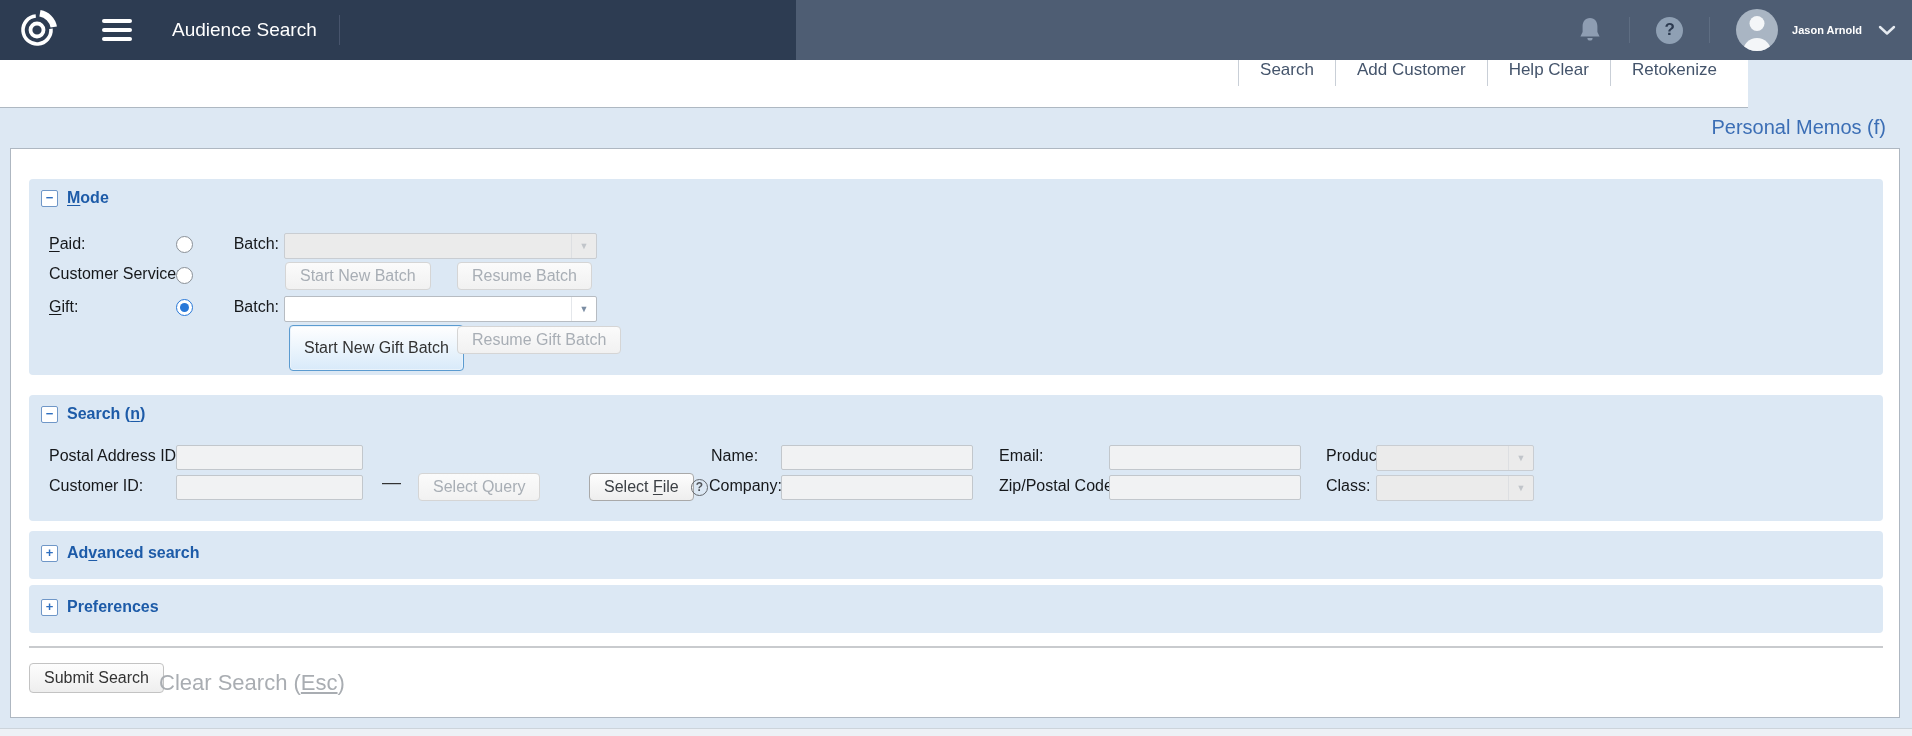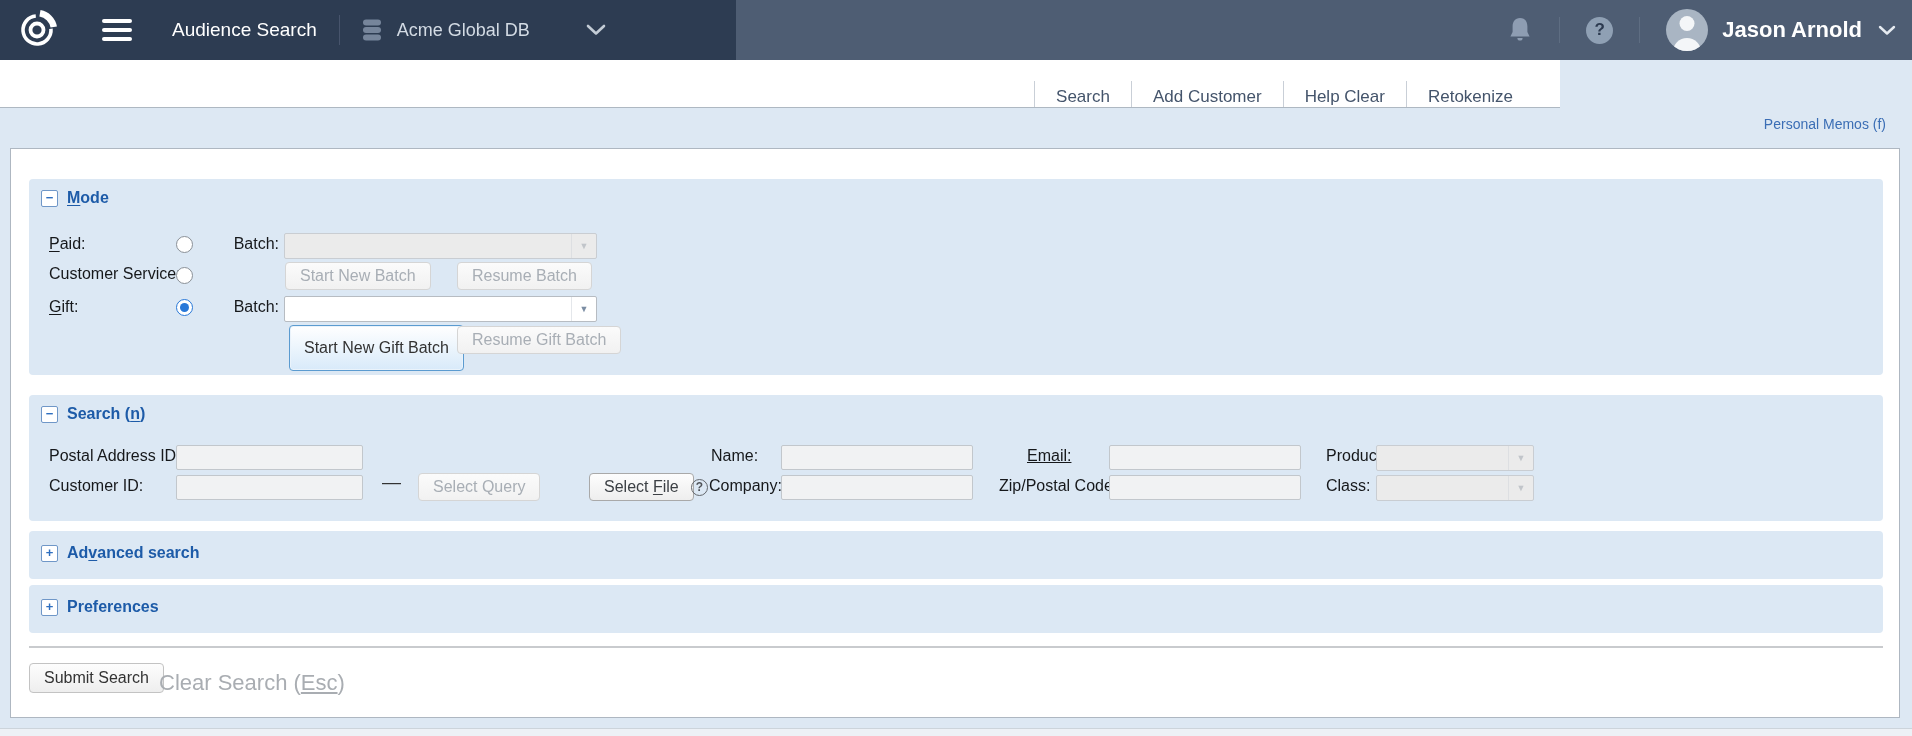--- a/index.html
+++ b/index.html
@@ -4,45 +4,45 @@
 <style>
   html,body{margin:0;padding:0;}
   body{
     width:1912px;height:736px;position:relative;overflow:hidden;
     background:#dde8f3;
     font-family:"Liberation Sans","DejaVu Sans",sans-serif;
     -webkit-font-smoothing:antialiased;
   }
   
   .header{position:absolute;top:0;left:0;width:1912px;height:60px;background:#4e5d73;display:flex;}
-  .header-left{width:736px;height:60px;background:#2d3c52;display:flex;align-items:center;flex-shrink:0;}
+  .header-left{width:796px;height:60px;background:#2d3c52;display:flex;align-items:center;flex-shrink:0;}
   .logo{margin-left:16px;width:42px;height:42px;display:block;}
   .hamburger{margin-left:44px;width:30px;height:22px;display:flex;flex-direction:column;justify-content:space-between;cursor:pointer;}
   .hamburger span{display:block;height:4px;border-radius:2px;background:#ffffff;}
   .app-title{margin-left:40px;color:#ffffff;font-size:19px;white-space:nowrap;}
   .hdiv{width:1px;height:30px;background:#47546c;margin-left:22px;}
   .db-selector{display:flex;align-items:center;margin-left:22px;cursor:pointer;}
   .db-icon{width:20px;height:24px;display:block;}
   .db-name{margin-left:15px;color:#d3dbe4;font-size:18px;white-space:nowrap;}
   .db-chevron{margin-left:56px;display:block;}
   .header-right{margin-left:auto;display:flex;align-items:center;padding-right:16px;}
   .bell{width:26px;height:28px;display:block;cursor:pointer;}
   .hvd{width:1px;height:26px;background:#5e6d82;margin:0 26px;}
   .help-circle{width:27px;height:27px;border-radius:50%;background:#8fa0b4;color:#2c3a50;font-weight:bold;font-size:17px;display:flex;align-items:center;justify-content:center;cursor:pointer;}
   .avatar{width:42px;height:42px;border-radius:50%;background:#a9b5c3;position:relative;overflow:hidden;cursor:pointer;flex-shrink:0;}
   .avatar::before{content:"";position:absolute;top:7px;left:50%;transform:translateX(-50%);width:15px;height:15px;border-radius:50%;background:#f4f6f8;}
   .avatar::after{content:"";position:absolute;bottom:-5px;left:50%;transform:translateX(-50%);width:28px;height:18px;border-radius:14px 14px 0 0;background:#f4f6f8;}
-  .user-name{margin-left:14px;color:#ffffff;font-size:22px;font-weight:bold;white-space:nowrap;cursor:pointer;}
+  .user-name{margin-left:14px;color:#ffffff;font-size:11px;font-weight:bold;white-space:nowrap;cursor:pointer;}
   .user-chevron{margin-left:16px;display:block;cursor:pointer;}
   
-  .toolbar{position:absolute;top:60px;left:0;width:1560px;height:48px;background:#ffffff;border-bottom:1px solid #aeb8c2;box-sizing:border-box;display:flex;justify-content:flex-end;align-items:flex-end;padding-right:26px;}
+  .toolbar{position:absolute;top:60px;left:0;width:1748px;height:48px;background:#ffffff;border-bottom:1px solid #aeb8c2;box-sizing:border-box;display:flex;justify-content:flex-end;align-items:flex-start;padding-right:10px;}
   .tlink{padding:0 21px;color:#44546b;font-size:17px;cursor:pointer;white-space:nowrap;}
   .tsep{width:1px;height:26px;background:#c9cfd7;}
   
-  .memos{position:absolute;top:116px;right:26px;color:#3b6eb5;font-size:14px;cursor:pointer;}
+  .memos{position:absolute;top:116px;right:26px;color:#3b6eb5;font-size:20px;cursor:pointer;}
   
   .panel{position:absolute;left:10px;top:148px;width:1890px;height:570px;background:#ffffff;border:1px solid #aeb7c1;box-sizing:border-box;}
   .section{position:absolute;left:18px;width:1854px;background:#dce8f4;border-radius:4px;}
   .sec-mode{top:30px;height:196px;}
   .sec-search{top:246px;height:126px;}
   .sec-adv{top:382px;height:48px;}
   .sec-prefs{top:436px;height:48px;}
   .sec-head{position:absolute;left:12px;top:10px;display:flex;align-items:center;cursor:pointer;}
   .sec-adv .sec-head,.sec-prefs .sec-head{top:13px;}
   .toggle{width:15px;height:15px;background:#ffffff;border:1px solid #6f97c8;border-radius:2px;color:#2e6fc0;font-size:13px;font-weight:bold;line-height:13px;text-align:center;flex-shrink:0;}
@@ -85,31 +85,20 @@
       <path d="M 34.95 19.78 A 14 14 0 1 1 19.78 7.05" fill="none" stroke="#ffffff" stroke-width="3.6"></path>
       <circle cx="21" cy="21" r="6.5" fill="none" stroke="#ffffff" stroke-width="3.8"></circle>
     </svg>
     <div class="hamburger">
         <span></span>
         <span></span>
         <span></span>
       </div>
     <div class="app-title">Audience Search</div>
     <div class="hdiv"></div>
-    <div class="db-selector">
-      <svg class="db-icon" viewBox="0 0 20 24">
-        <rect x="1" y="1.5" width="18" height="6" rx="3" fill="#76859b"></rect>
-        <rect x="1" y="9" width="18" height="6" rx="3" fill="#76859b"></rect>
-        <rect x="1" y="16.5" width="18" height="6" rx="3" fill="#76859b"></rect>
-      </svg>
-      <span class="db-name">Acme Global DB</span>
-      <svg class="db-chevron" width="20" height="12" viewBox="0 0 20 12">
-        <polyline points="2,2 10,9.5 18,2" fill="none" stroke="#c3ccd6" stroke-width="2.6" stroke-linecap="round" stroke-linejoin="round"></polyline>
-      </svg>
-    </div>
   </div>
   <div class="header-right">
     <svg class="bell" viewBox="0 0 26 28">
       <path d="M13 2 C8 2 5.6 6 5.6 10.5 V16 L3.4 20.4 H22.6 L20.4 16 V10.5 C20.4 6 18 2 13 2 Z" fill="#8e9db2"></path>
       <path d="M10.4 22 a2.6 2.6 0 0 0 5.2 0 Z" fill="#8e9db2"></path>
     </svg>
     <div class="hvd"></div>
     <div class="help-circle">?</div>
     <div class="hvd"></div>
     <div class="avatar"></div>
@@ -174,21 +163,21 @@
       <div class="toggle">−</div>
       <span class="sec-title"><span>Search (</span><span class="ak">n</span><span>)</span></span>
     </div>
 
     <span class="lbl" style="left:20px;top:52px;">Postal Address ID:</span>
     <input class="s-input" style="left: 147px; top: 50px;" value="">
 
     <span class="lbl" style="left:682px;top:52px;">Name:</span>
     <input class="s-input" style="left: 752px; top: 50px; width: 192px;" value="">
 
-    <span class="lbl" style="left:998px;top:52px;text-decoration:underline;">Email:</span>
+    <span class="lbl" style="left:970px;top:52px;">Email:</span>
     <input class="s-input" style="left: 1080px; top: 50px; width: 192px;" value="">
 
     <span class="lbl" style="left:1297px;top:52px;">Product:</span>
     <div class="combo disabled" style="left:1347px;top:50px;width:158px;">
       <span class="combo-value"></span>
       <span class="arrow">▼</span>
     </div>
 
     <span class="lbl" style="left:20px;top:82px;">Customer ID:</span>
     <input class="s-input" style="left: 147px; top: 80px;" value="">

